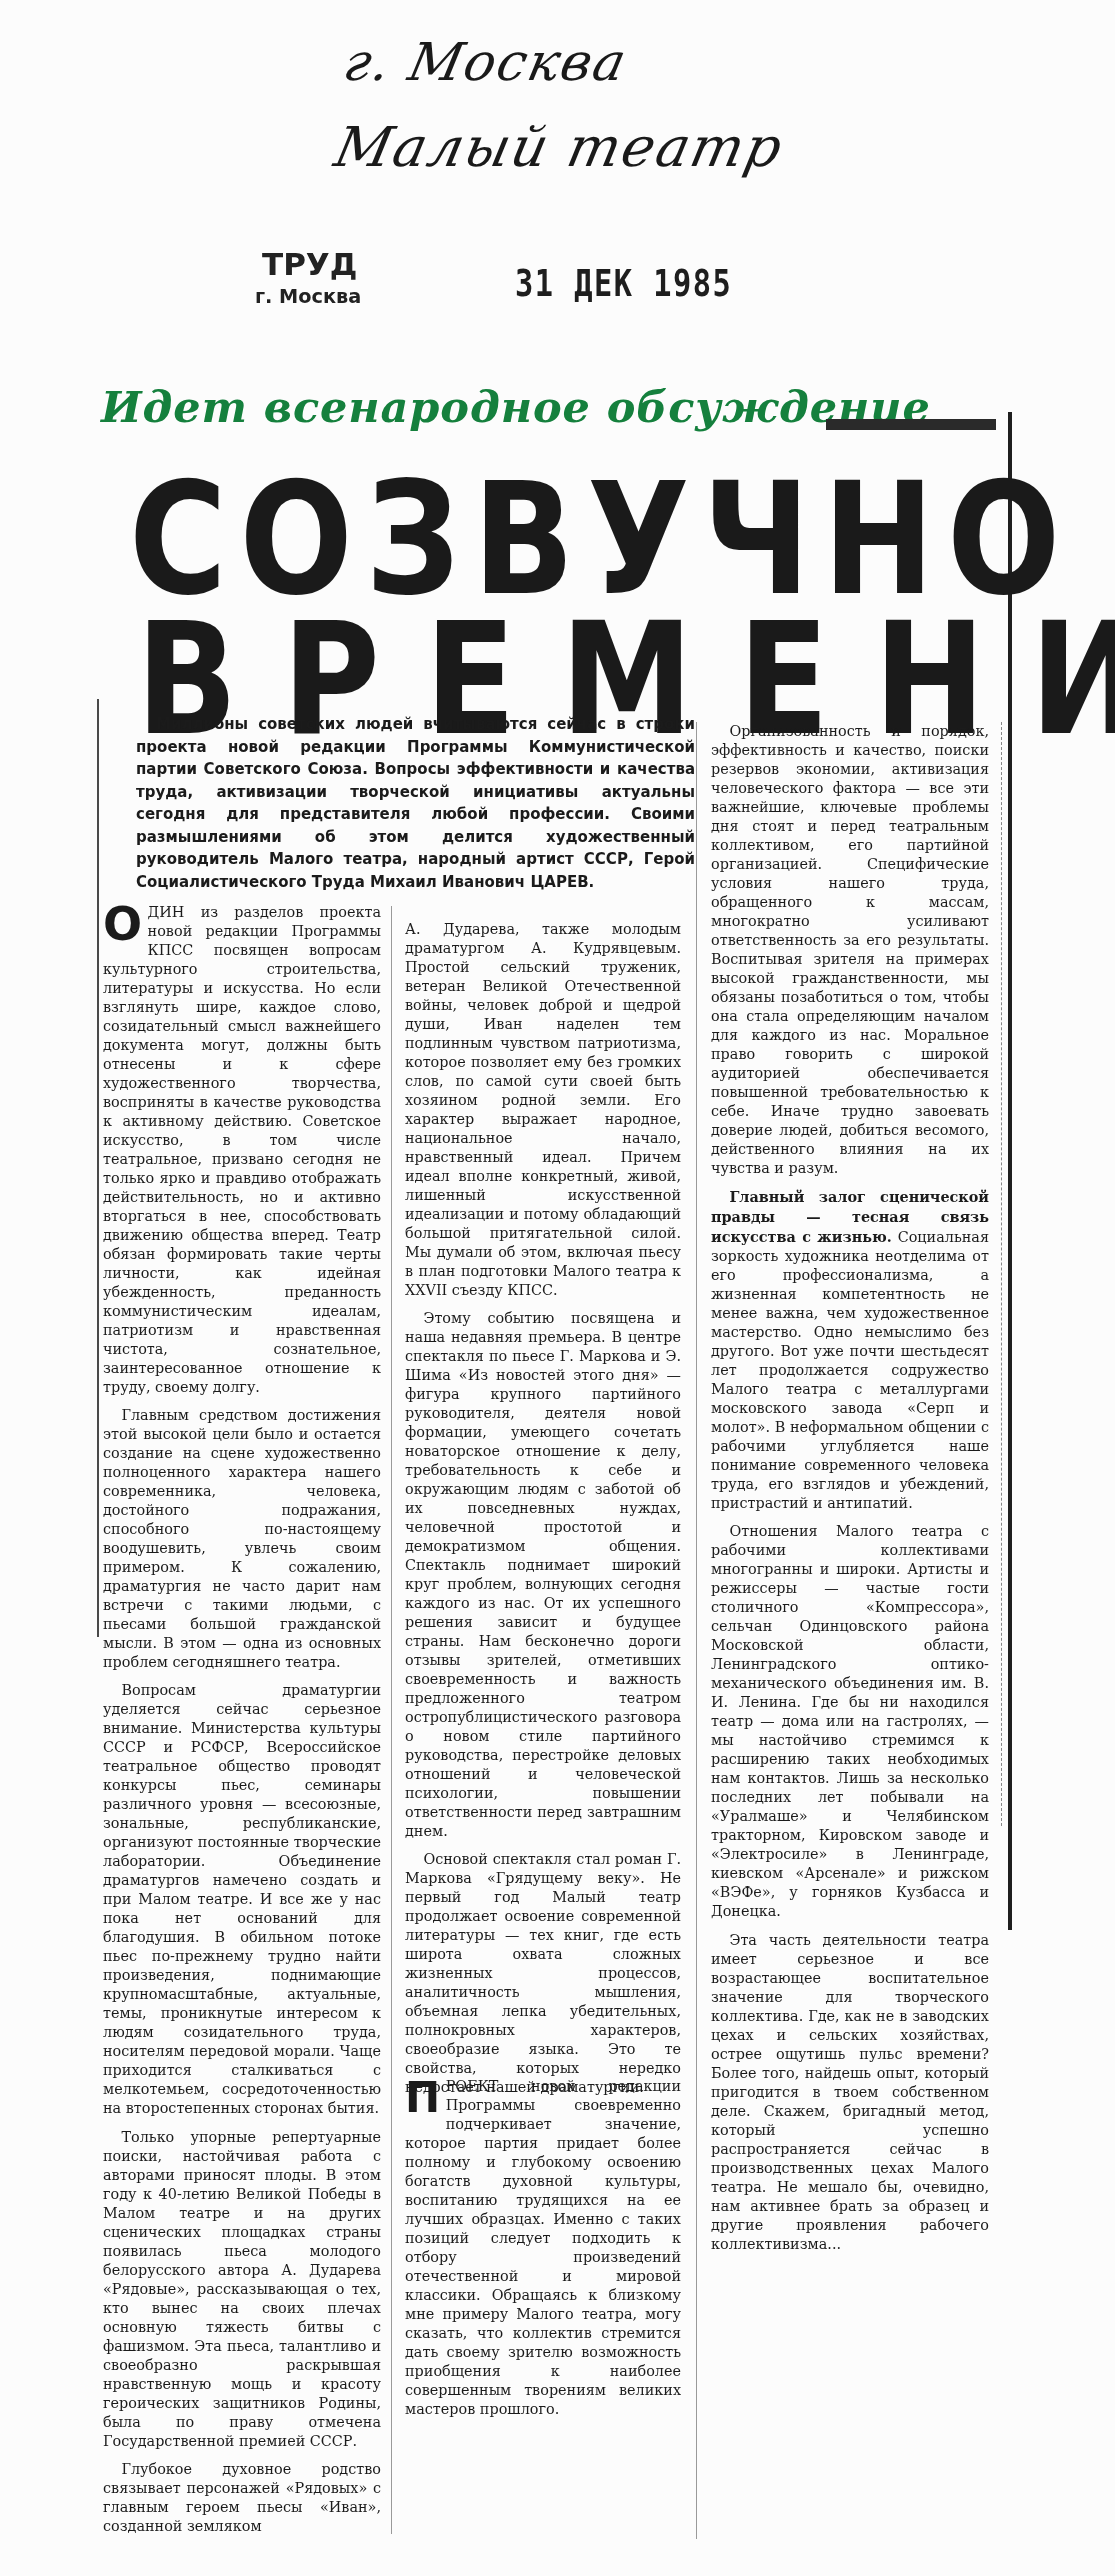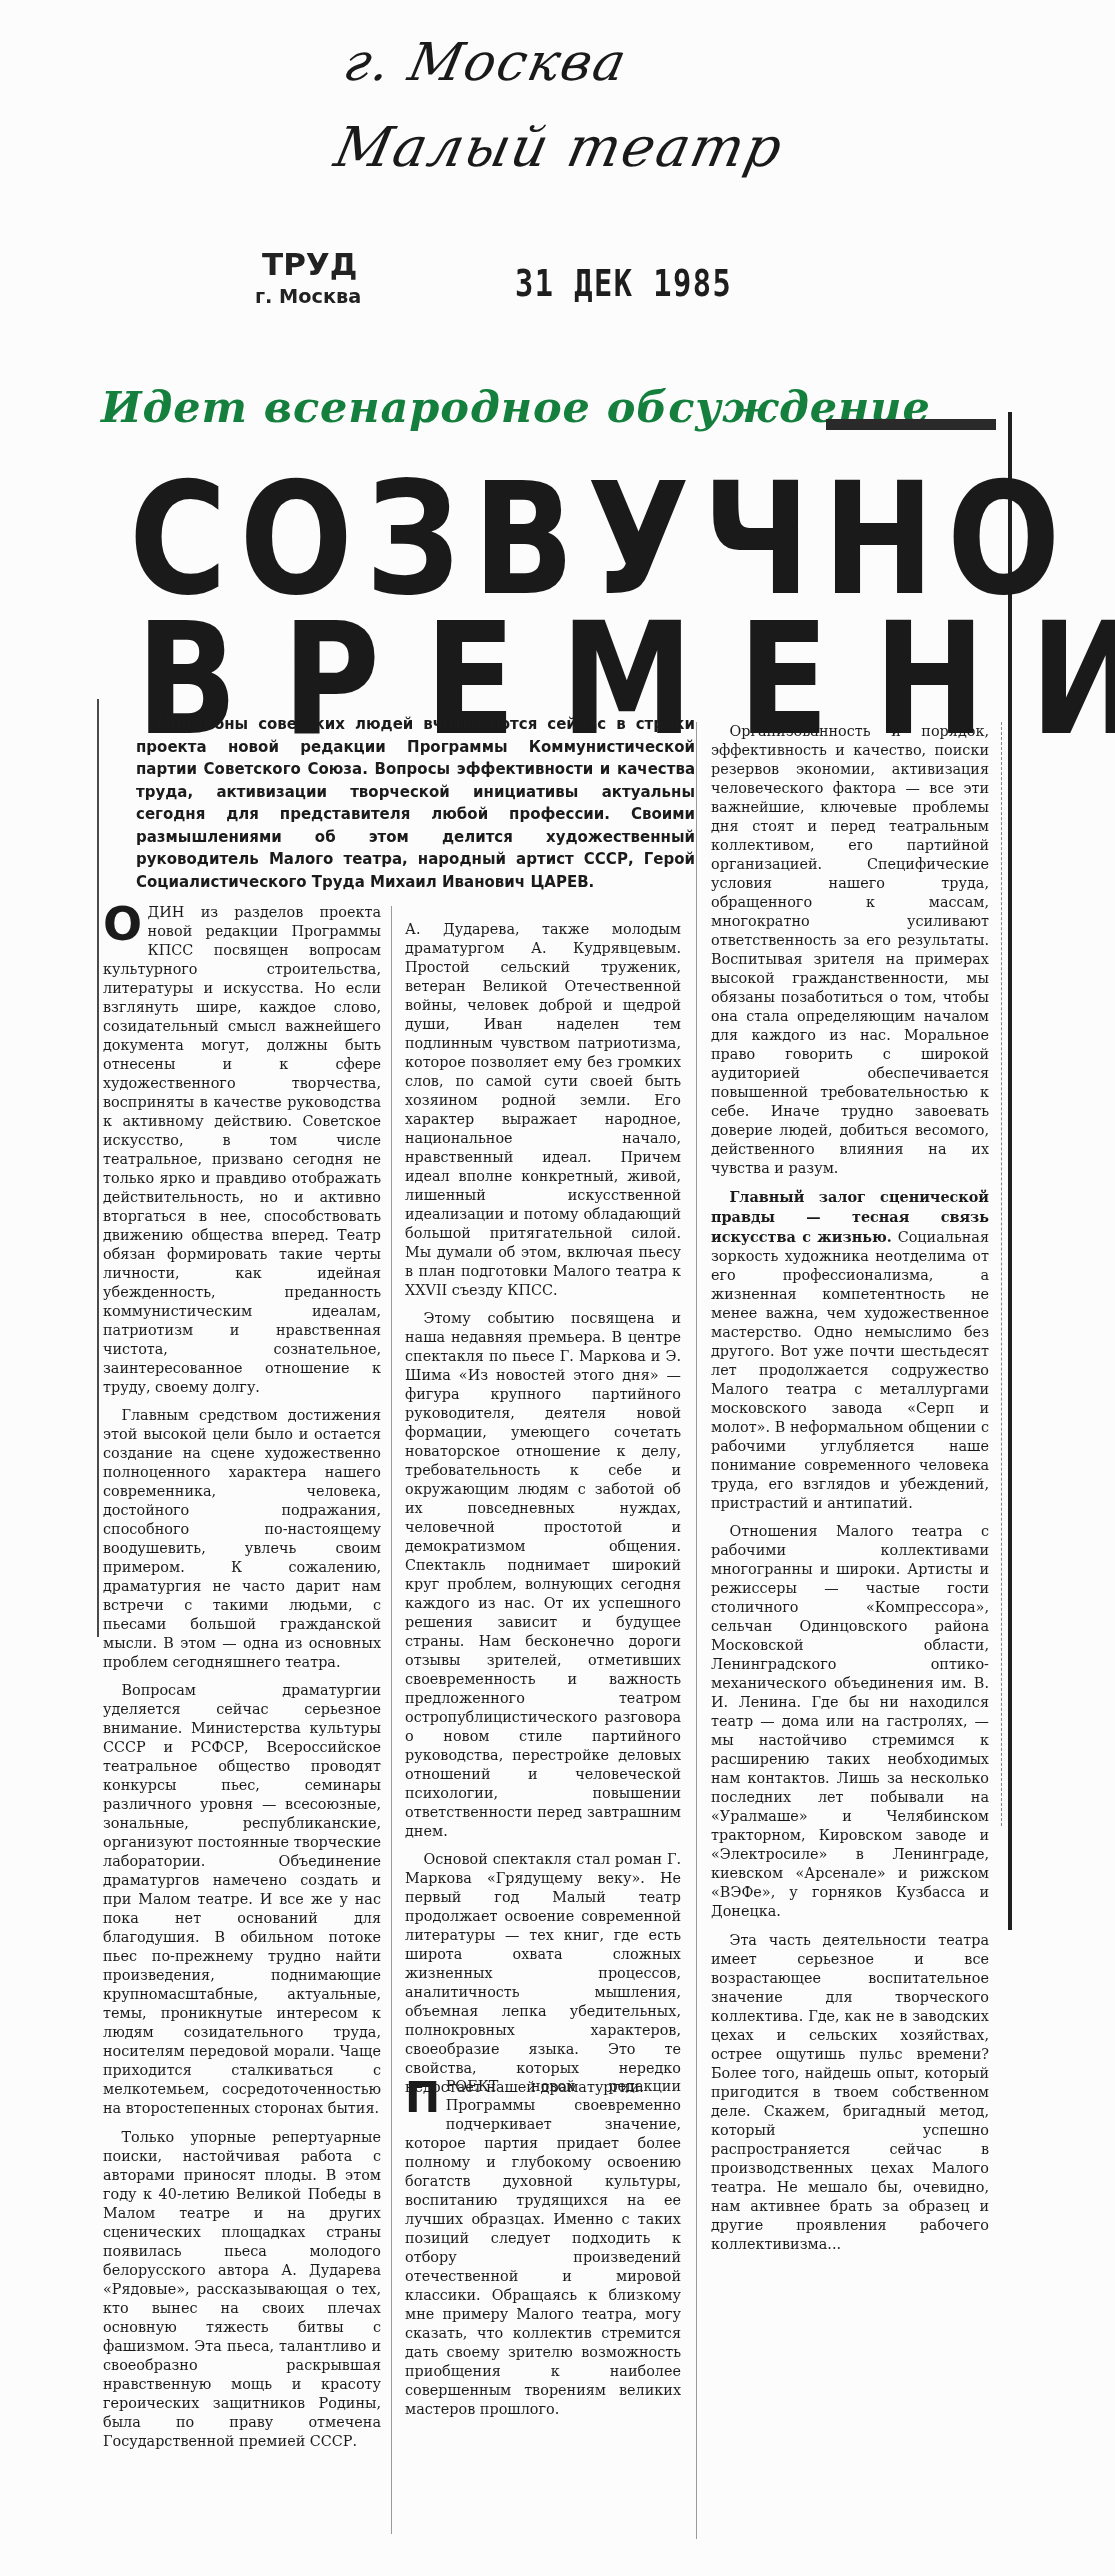--- a/index.html
+++ b/index.html
@@ -101,20 +101,21 @@
 <div class="col-rule" id="rule2"></div>
 <div class="col-rule" id="rule3"></div>
 
 <div class="col" id="col1">
   <p class="noindent">
     <span class="dropcap">О</span><span>ДИН из разделов проекта новой редакции Программы КПСС посвящен вопросам культурного строительства, литературы и искусства. Но если взглянуть шире, каждое слово, созидательный смысл важнейшего документа могут, должны быть отнесены и к сфере художественного творчества, восприняты в качестве руководства к активному действию. Советское искусство, в том числе театральное, призвано сегодня не только ярко и правдиво отображать действительность, но и активно вторгаться в нее, способствовать движению общества вперед. Театр обязан формировать такие черты личности, как идейная убежденность, преданность коммунистическим идеалам, патриотизм и нравственная чистота, сознательное, заинтересованное отношение к труду, своему долгу.</span>
   </p>
   <p>Главным средством достижения этой высокой цели было и остается создание на сцене художественно полноценного характера нашего современника, человека, достойного подражания, способного по-настоящему воодушевить, увлечь своим примером. К сожалению, драматургия не часто дарит нам встречи с такими людьми, с пьесами большой гражданской мысли. В этом — одна из основных проблем сегодняшнего театра.</p>
   <p>Вопросам драматургии уделяется сейчас серьезное внимание. Министерства культуры СССР и РСФСР, Всероссийское театральное общество проводят конкурсы пьес, семинары различного уровня — всесоюзные, зональные, республиканские, организуют постоянные творческие лаборатории. Объединение драматургов намечено создать и при Малом театре. И все же у нас пока нет оснований для благодушия. В обильном потоке пьес по-прежнему трудно найти произведения, поднимающие крупномасштабные, актуальные, темы, проникнутые интересом к людям созидательного труда, носителям передовой морали. Чаще приходится сталкиваться с мелкотемьем, сосредоточенностью на второстепенных сторонах бытия.</p>
   <p>Только упорные репертуарные поиски, настойчивая работа с авторами приносят плоды. В этом году к 40-летию Великой Победы в Малом театре и на других сценических площадках страны появилась пьеса молодого белорусского автора А. Дударева «Рядовые», рассказывающая о тех, кто вынес на своих плечах основную тяжесть битвы с фашизмом. Эта пьеса, талантливо и своеобразно раскрывшая нравственную мощь и красоту героических защитников Родины, была по праву отмечена Государственной премией СССР.</p>
+  <p>Глубокое духовное родство связывает персонажей «Рядовых» с главным героем пьесы «Иван», созданной земляком</p>
 </div>
 
 <div class="col" id="col2">
   <p class="noindent">А. Дударева, также молодым драматургом А. Кудрявцевым. Простой сельский труженик, ветеран Великой Отечественной войны, человек доброй и щедрой души, Иван наделен тем подлинным чувством патриотизма, которое позволяет ему без громких слов, по самой сути своей быть хозяином родной земли. Его характер выражает народное, национальное начало, нравственный идеал. Причем идеал вполне конкретный, живой, лишенный искусственной идеализации и потому обладающий большой притягательной силой. Мы думали об этом, включая пьесу в план подготовки Малого театра к XXVII съезду КПСС.</p>
   <p>Этому событию посвящена и наша недавняя премьера. В центре спектакля по пьесе Г. Маркова и Э. Шима «Из новостей этого дня» — фигура крупного партийного руководителя, деятеля новой формации, умеющего сочетать новаторское отношение к делу, требовательность к себе и окружающим людям с заботой об их повседневных нуждах, человечной простотой и демократизмом общения. Спектакль поднимает широкий круг проблем, волнующих сегодня каждого из нас. От их успешного решения зависит и будущее страны. Нам бесконечно дороги отзывы зрителей, отметивших своевременность и важность предложенного театром остропублицистического разговора о новом стиле партийного руководства, перестройке деловых отношений и человеческой психологии, повышении ответственности перед завтрашним днем.</p>
   <p>Основой спектакля стал роман Г. Маркова «Грядущему веку». Не первый год Малый театр продолжает освоение современной литературы — тех книг, где есть широта охвата сложных жизненных процессов, аналитичность мышления, объемная лепка убедительных, полнокровных характеров, своеобразие языка. Это те свойства, которых нередко недостает нашей драматургии.</p>
 </div>
 <div class="col" id="col2b">
   <p class="noindent">
     <span class="dropcap dropcap-p">П</span><span>РОЕКТ новой редакции Программы своевременно подчеркивает значение, которое партия придает более полному и глубокому освоению богатств духовной культуры, воспитанию трудящихся на ее лучших образцах. Именно с таких позиций следует подходить к отбору произведений отечественной и мировой классики. Обращаясь к близкому мне примеру Малого театра, могу сказать, что коллектив стремится дать своему зрителю возможность приобщения к наиболее совершенным творениям великих мастеров прошлого.</span>

